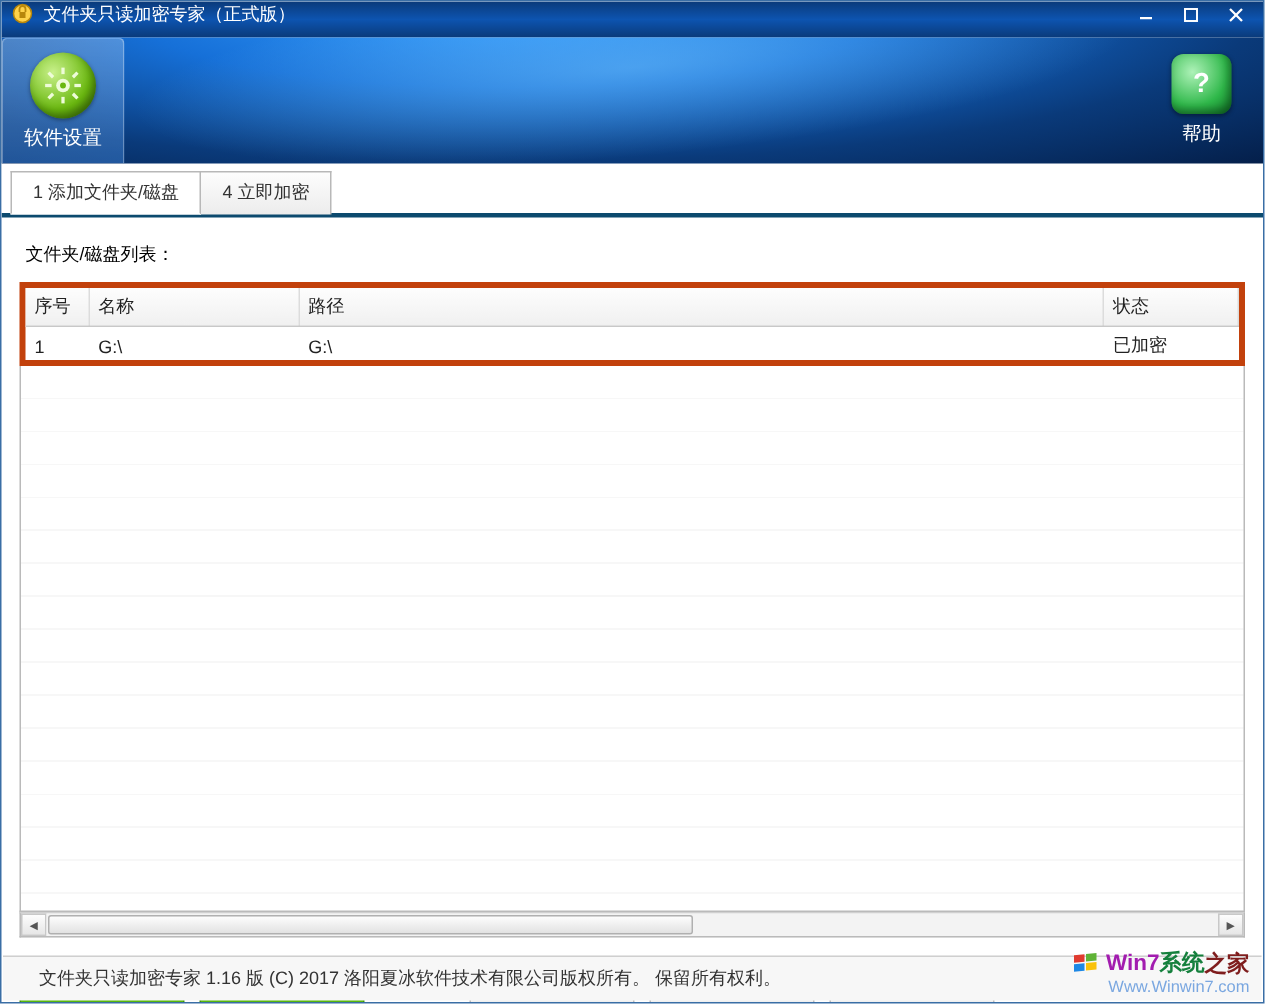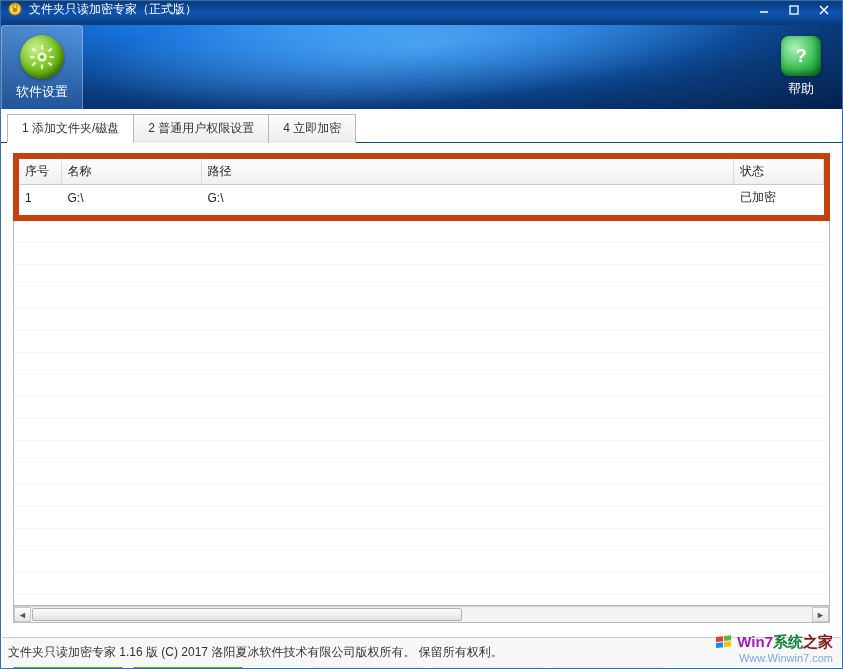--- a/index.html
+++ b/index.html
@@ -68,21 +68,21 @@
     display:flex; align-items:center; justify-content:center;
     margin-bottom:4px;
   }
   .gear-bg { background: radial-gradient(circle at 35% 30%, #c8f08a, #6ab80f 60%, #3d7a05); box-shadow: inset -2px -3px 6px rgba(0,0,0,0.35), 0 1px 3px rgba(0,0,0,0.4);}
   .help-bg { background: radial-gradient(circle at 35% 30%, #aef2b8, #2fb84a 60%, #0f7a26); box-shadow: inset -2px -3px 6px rgba(0,0,0,0.35), 0 1px 3px rgba(0,0,0,0.4);}
   .header .right { margin-left:auto; }
   
   .tabrow {
     display:flex;
     background:#fff;
-    border-bottom:1px solid #0c4a6e;
+    border-bottom:3px solid #0c4a6e;
     padding:4px 6px 0 6px;
     gap:0;
   }
   .tab {
     padding:5px 14px;
     border:1px solid #b8b8b8;
     border-bottom:none;
     background:linear-gradient(#fdfdfd,#ececec);
     font-size:12px;
     cursor:pointer;
@@ -98,22 +98,22 @@
     font-weight:500;
   }
   
   .main {
     padding:10px 12px 0 12px;
     height: 480px;
     display:flex; flex-direction:column;
   }
   .list-label { font-size:12px; margin:6px 0 10px 4px; color:#000;}
   .table-wrap {
-    border:6px solid #c2410c;
-    height:68px;
+    border:4px solid #c2410c;
+    height:56px;
     overflow:hidden;
   }
   .grid-area {
     border:1px solid #bababa;
     border-top:none;
     flex:1;
     background:
       repeating-linear-gradient(to bottom, #fff 0, #fff 21px, #f7f7f7 21px, #f7f7f7 22px);
     overflow:hidden;
     position:relative;
@@ -172,21 +172,21 @@
     width:110px;
   }
   .btnrow .gap { width:50px; }
   
   .statusbar {
     position:absolute; left:1px; right:1px; bottom:1px;
     height:30px;
     border-top:1px solid #cfcfcf;
     background:#f7f7f7;
     display:flex; align-items:center;
-    padding:0 6px;
+    padding:0 24px;
     font-size:12px; color:#333;
   }
   .statusbar .wm {
     position:absolute; right:8px; bottom:2px;
     text-align:right; line-height:13px;
   }
   .wm-top{font-size:15px;font-weight:bold;}
   .wm-top .w1{color:#a21caf;} .wm-top .w2{color:#15803d;} .wm-top .w3{color:#7f1d1d;margin-top:19px;}
   .wm-bot{font-size:11px;color:#7aa7e0;}
   .winflag{display:inline-block;width:20px;height:18px;vertical-align:middle;margin-right:2px;}
@@ -249,25 +249,25 @@
       <svg width="22" height="22" viewBox="0 0 24 24">
           <text x="12" y="18" text-anchor="middle" font-size="20" font-weight="bold" fill="#fff" font-family="Arial">?</text>
         </svg>
     </div>
     <span>帮助</span>
   </div>
 </div>
 
 <div class="tabrow">
   <div class="tab active"><span>1 添加文件夹/磁盘</span></div>
-  <div class="tab"><span>2 普通用户权限设置</span></div>
   <div class="tab"><span>4 立即加密</span></div>
 </div>
 
 <div class="main">
+  <div class="list-label">文件夹/磁盘列表：</div>
 
   <div class="table-wrap">
     <table class="listview">
       <colgroup>
           <col class="col-num">
           <col class="col-name">
           <col class="col-path">
           <col class="col-status">
         </colgroup>
       <thead>

